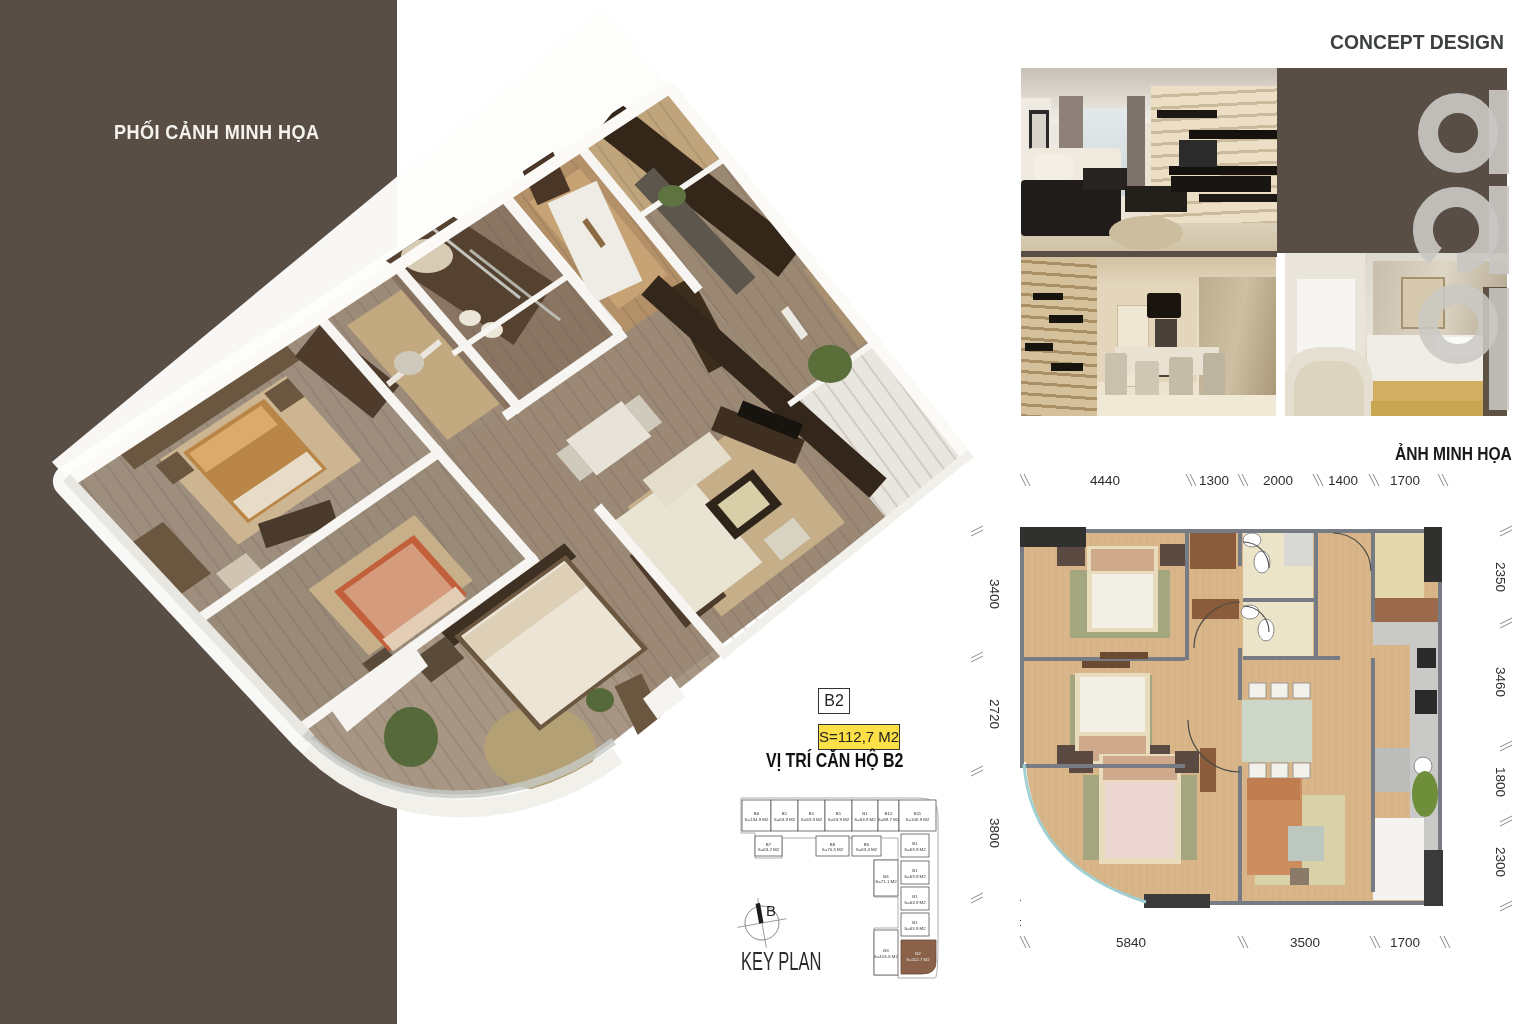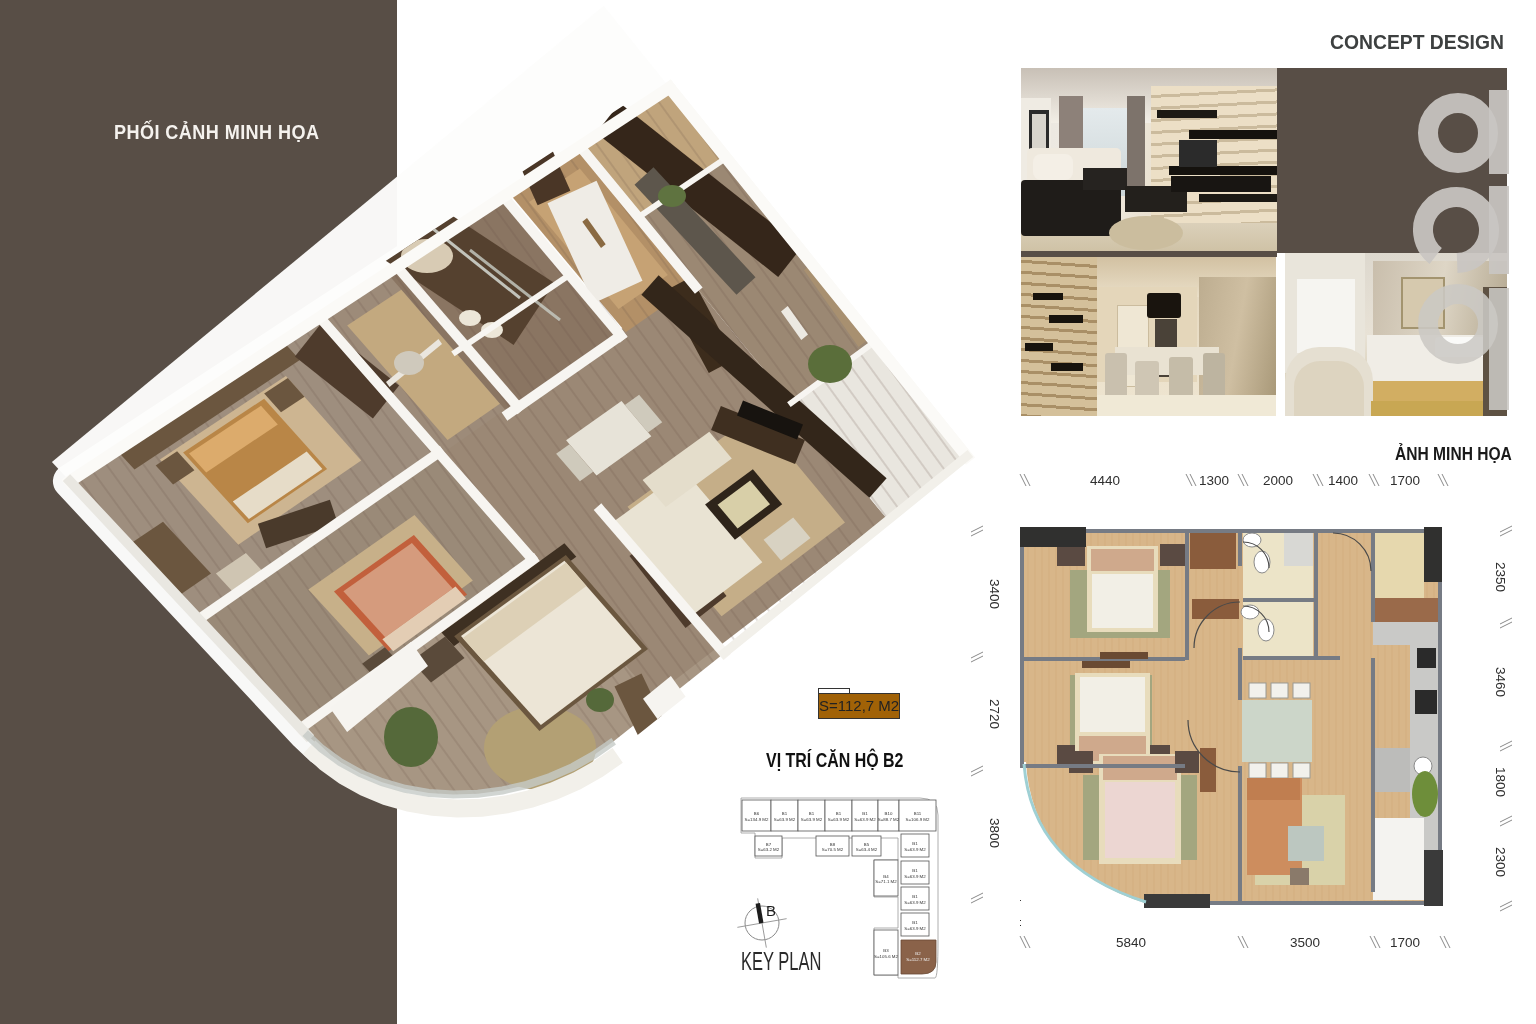--- a/index.html
+++ b/index.html
@@ -703,19 +703,19 @@
 <text x="766" y="916" font-size="15" fill="#1d1d1d" font-family="Liberation Sans, sans-serif">B</text>
 
 </svg>
 
 <div class="abs" style="left:1395px;top:443px;color:#1a1a1a;font-size:19px;font-weight:bold;
      transform:scaleX(0.82);transform-origin:left;white-space:nowrap;">ẢNH MINH HỌA</div>
 
 <div class="abs" style="left:818px;top:688px;width:30px;height:24px;border:1px solid #333;background:#fff;
      font-size:16px;color:#222;text-align:center;line-height:24px;">B2</div>
 
-<div class="abs" style="left:818px;top:693px;width:80px;height:24px;border:1px solid #333;background:#a16207;
+<div class="abs" style="left:818px;top:724px;width:80px;height:24px;border:1px solid #333;background:#fde047;
      font-size:15px;color:#222;text-align:right;line-height:24px;white-space:nowrap;">S=112,7 M2</div>
 
 <div class="abs" style="left:766px;top:748px;color:#111;font-size:21px;font-weight:bold;
      transform:scaleX(0.76);transform-origin:left;white-space:nowrap;">VỊ TRÍ CĂN HỘ B2</div>
 
 <div class="abs" style="left:741px;top:947px;color:#2a2a2a;font-size:25px;transform:scaleX(0.66);transform-origin:left;white-space:nowrap;">KEY PLAN</div>
 
 </body></html>

